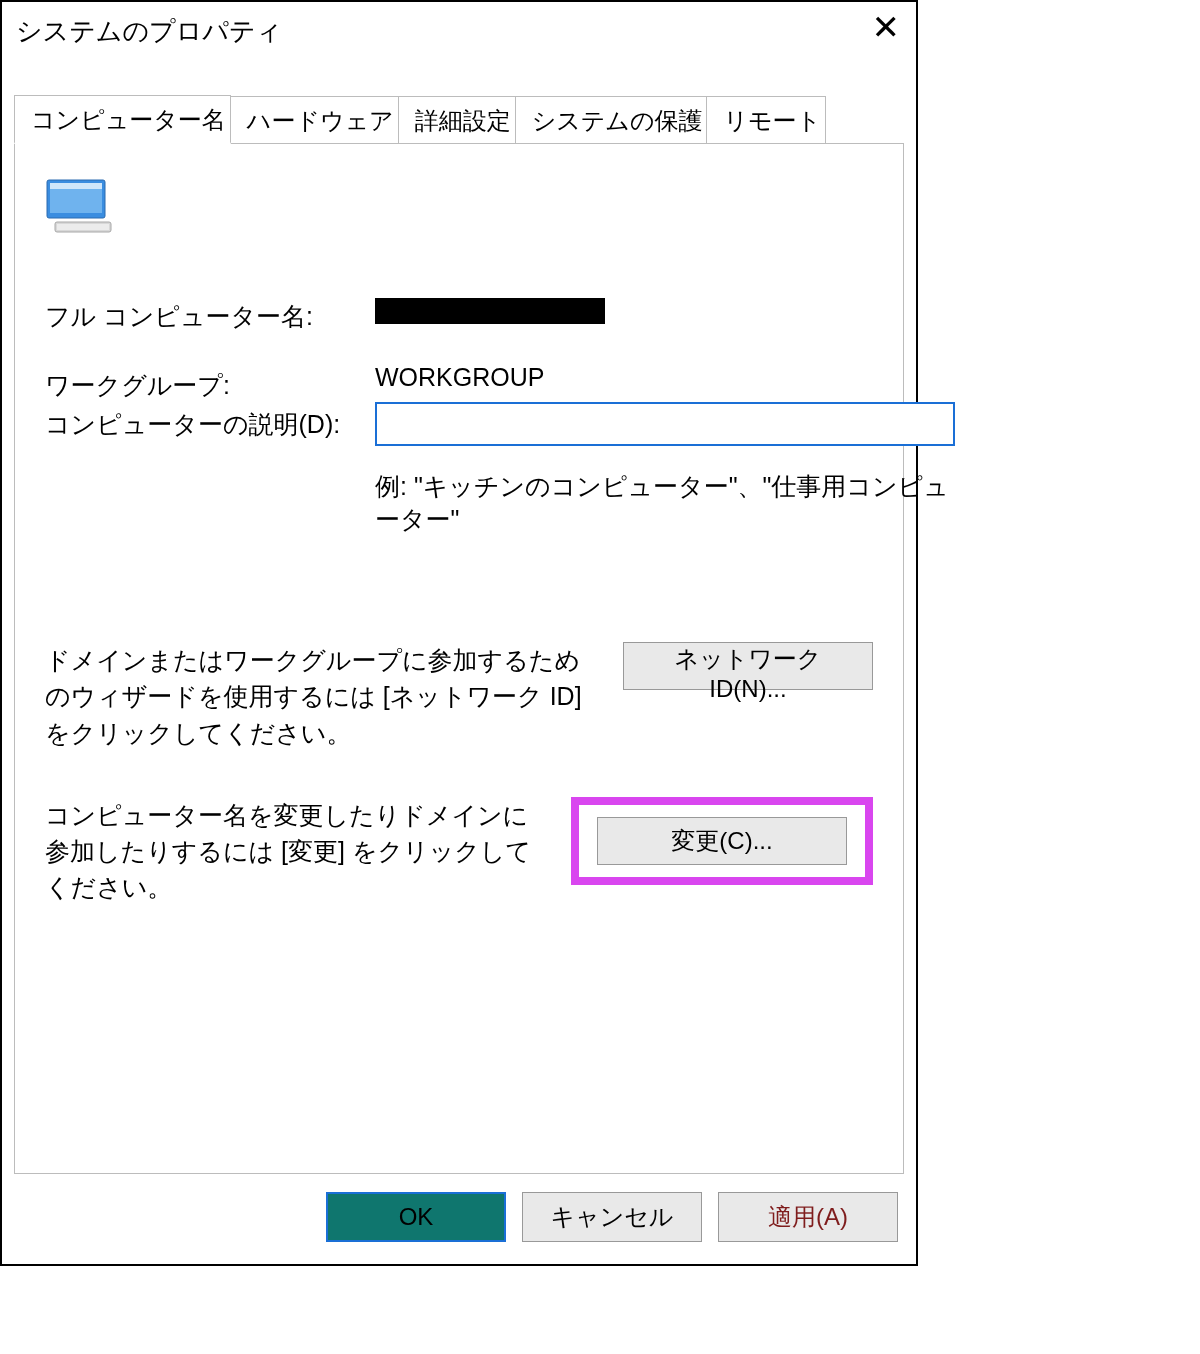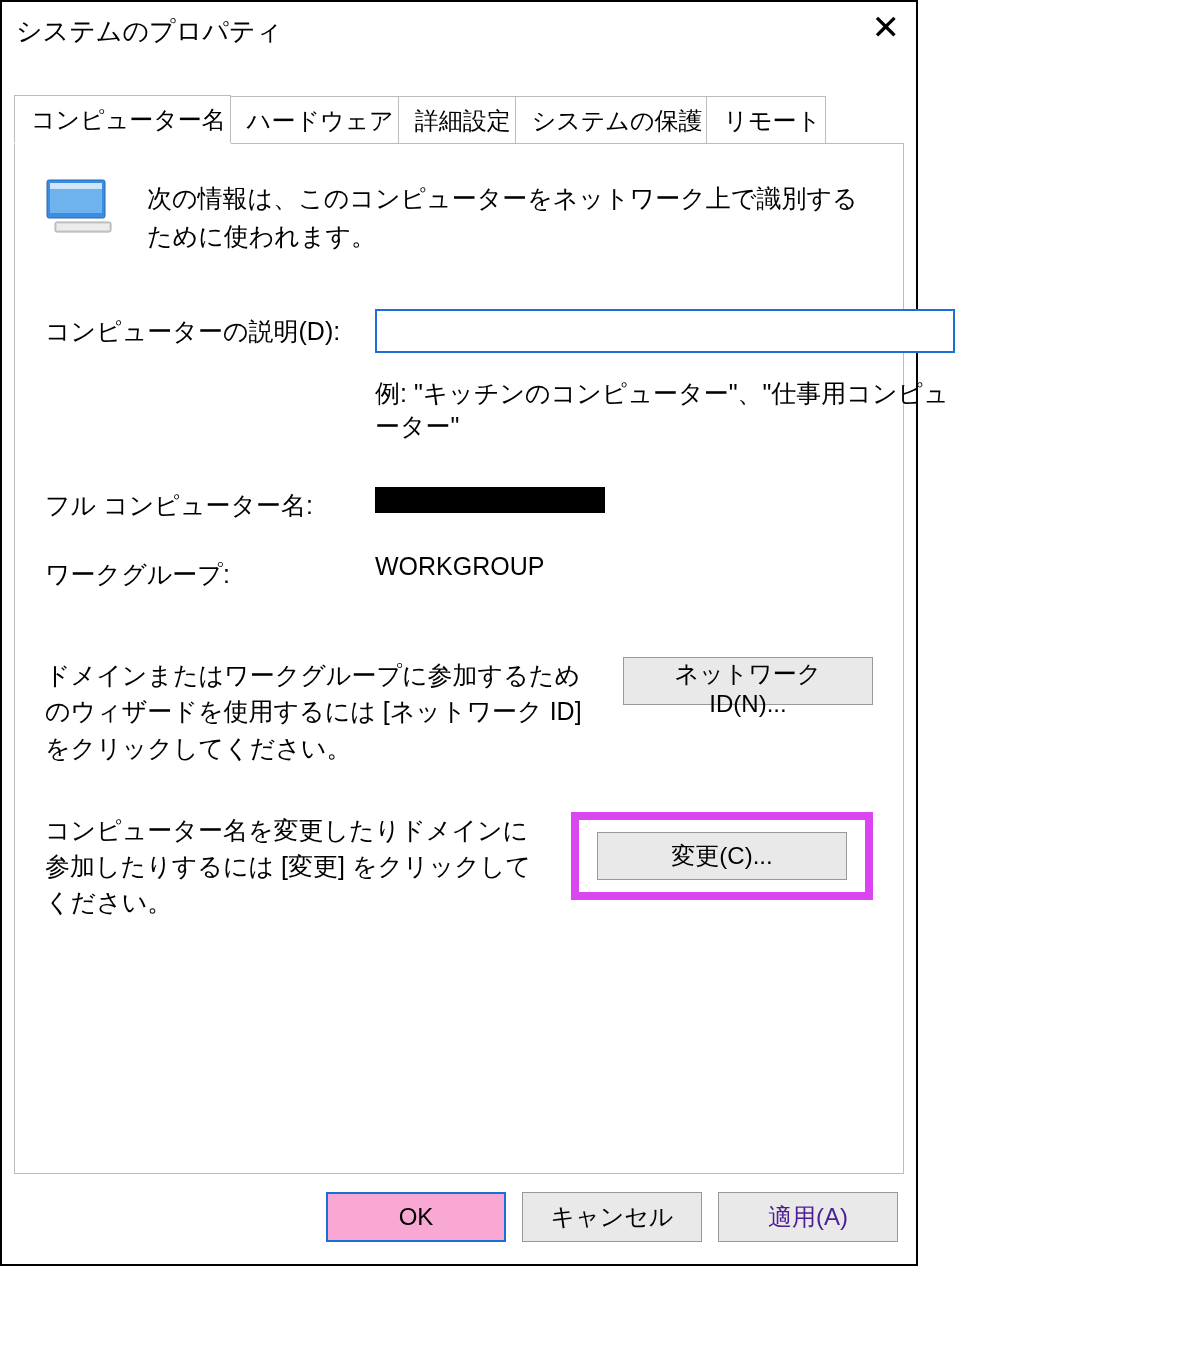--- a/index.html
+++ b/index.html
@@ -125,22 +125,22 @@
     display: inline-block;
   }
   .footer-buttons {
     display: flex;
     justify-content: flex-end;
     gap: 16px;
     padding: 18px 18px 22px 18px;
     border-top: none;
   }
   .footer-buttons .win-button { min-width: 180px; height: 50px; }
-  .win-button.primary { border: 2px solid #1a6fd6; background: #f9a8d4; }
-  .win-button.disabled { color: #4c1d95; cursor: default; }
+  .win-button.primary { border: 2px solid #1a6fd6; background: #0f766e; }
+  .win-button.disabled { color: #7f1d1d; cursor: default; }
 </style>
 </head>
 <body>
 
 <div class="window">
 
   <div class="titlebar">
     <div class="title">システムのプロパティ</div>
     <div class="close-x">✕</div>
   </div>
@@ -157,41 +157,40 @@
     <div class="tab-panel">
 
       <div class="intro-row">
         <svg class="computer-icon-svg" width="74" height="62" viewBox="0 0 74 62">
           <rect x="2" y="2" width="58" height="38" rx="2" fill="#3a8de0" stroke="#2a6bb0" stroke-width="1"></rect>
           <rect x="5" y="5" width="52" height="30" fill="#6fb3ee"></rect>
           <rect x="5" y="5" width="52" height="6" fill="#cfe6fa"></rect>
           <rect x="10" y="44" width="56" height="10" rx="2" fill="#d8d8d8" stroke="#a8a8a8" stroke-width="1"></rect>
           <rect x="12" y="46" width="52" height="6" fill="#ececec"></rect>
         </svg>
-        <div class="intro-text">次の情報は、このコンピューターをネットワーク上で識別するために使われます。</div>
+      </div>
+
+      <div class="form-grid" style="row-gap:30px;">
+        <div class="label">フル コンピューター名:</div>
+        <div>
+            <div class="full-name-redact"></div>
+          </div>
+
+        <div class="label">ワークグループ:</div>
+        <div class="workgroup-value">WORKGROUP</div>
       </div>
 
       <div class="form-grid">
         <div class="label">コンピューターの説明(D):</div>
         <div>
           <input type="text" class="desc-input" value="" style="">
           <div class="example-text">例: "キッチンのコンピューター"、"仕事用コンピューター"</div>
         </div>
       </div>
 
-      <div class="form-grid" style="row-gap:30px;">
-        <div class="label">フル コンピューター名:</div>
-        <div>
-            <div class="full-name-redact"></div>
-          </div>
-
-        <div class="label">ワークグループ:</div>
-        <div class="workgroup-value">WORKGROUP</div>
-      </div>
-
       <div class="section-row">
         <div class="section-text">ドメインまたはワークグループに参加するためのウィザードを使用するには [ネットワーク ID] をクリックしてください。</div>
         <button class="win-button">ネットワーク ID(N)...</button>
       </div>
 
       <div class="section-row" style="margin-top:46px;">
         <div class="section-text">コンピューター名を変更したりドメインに参加したりするには [変更] をクリックしてください。</div>
         <div class="highlight-frame">
           <button class="win-button">変更(C)...</button>
         </div>

